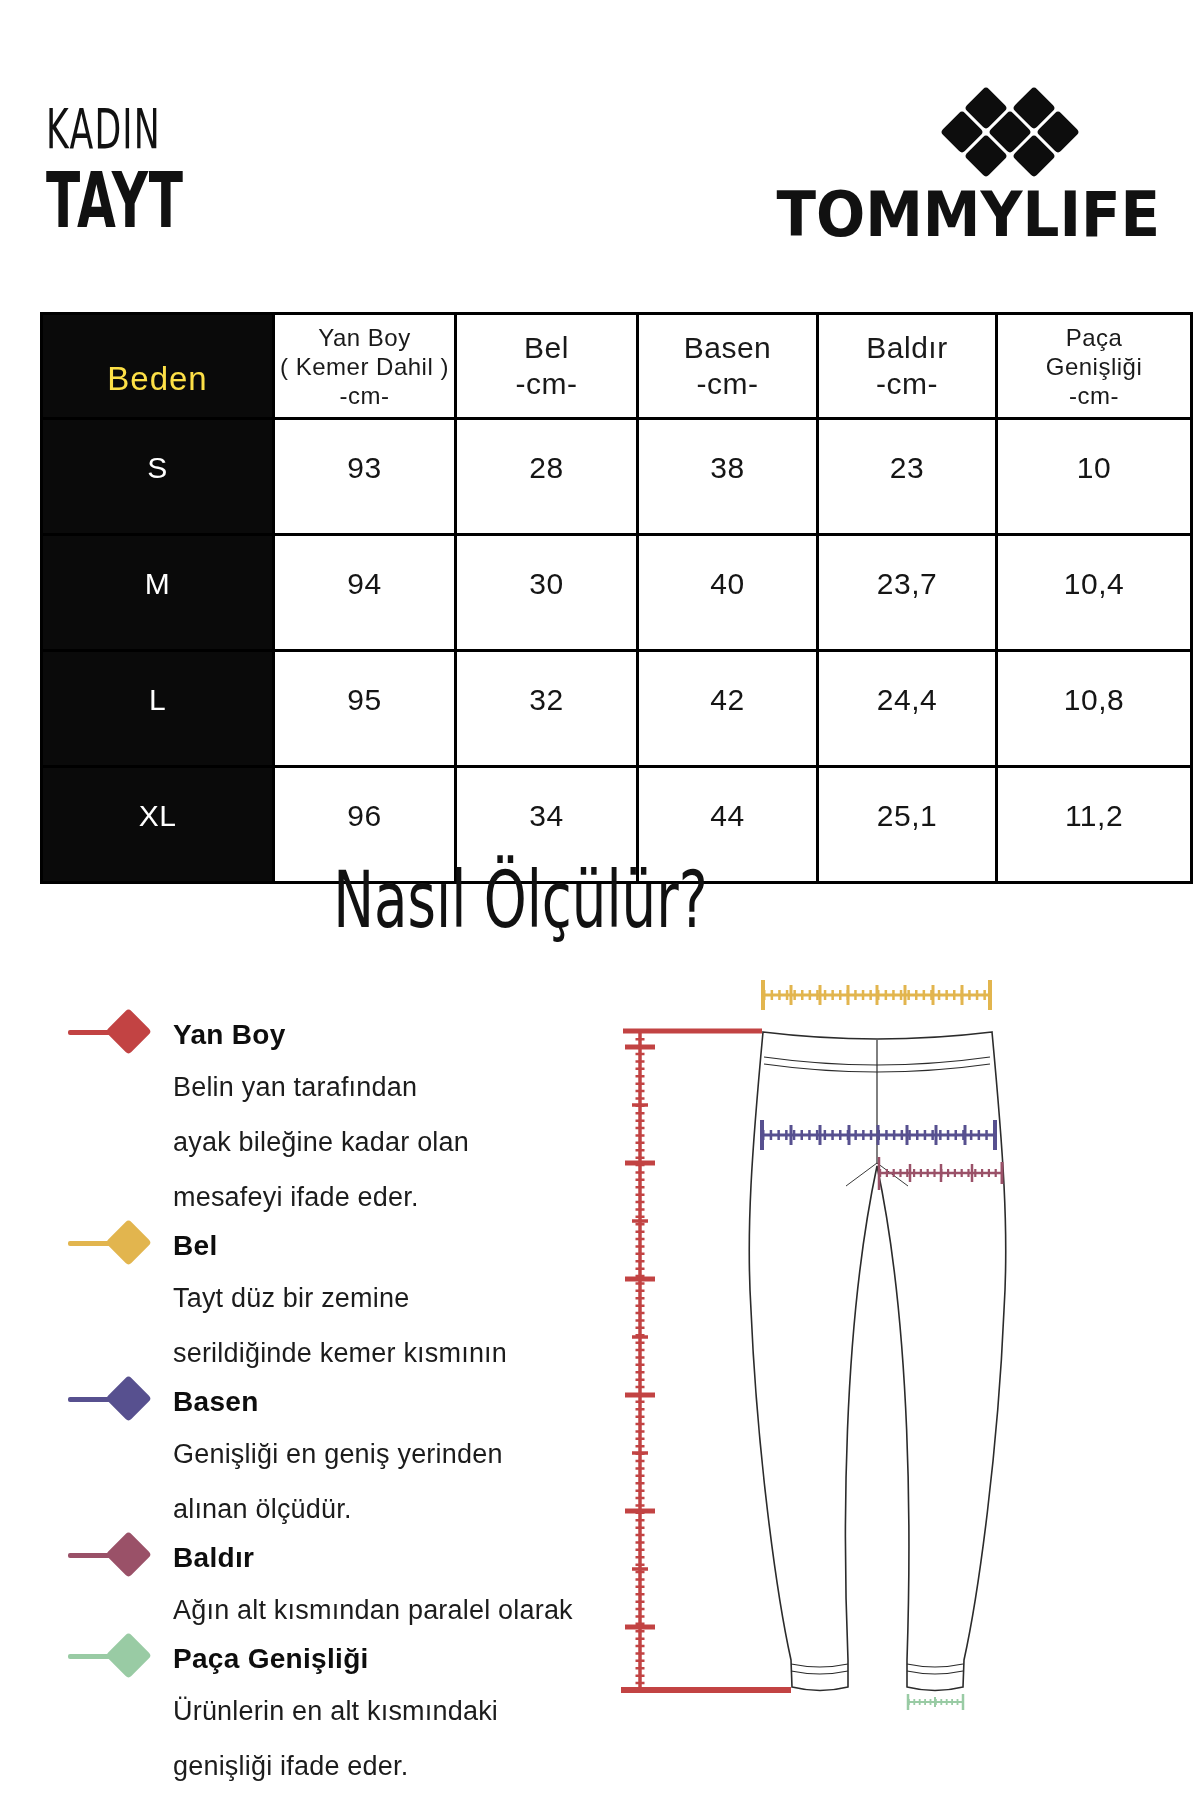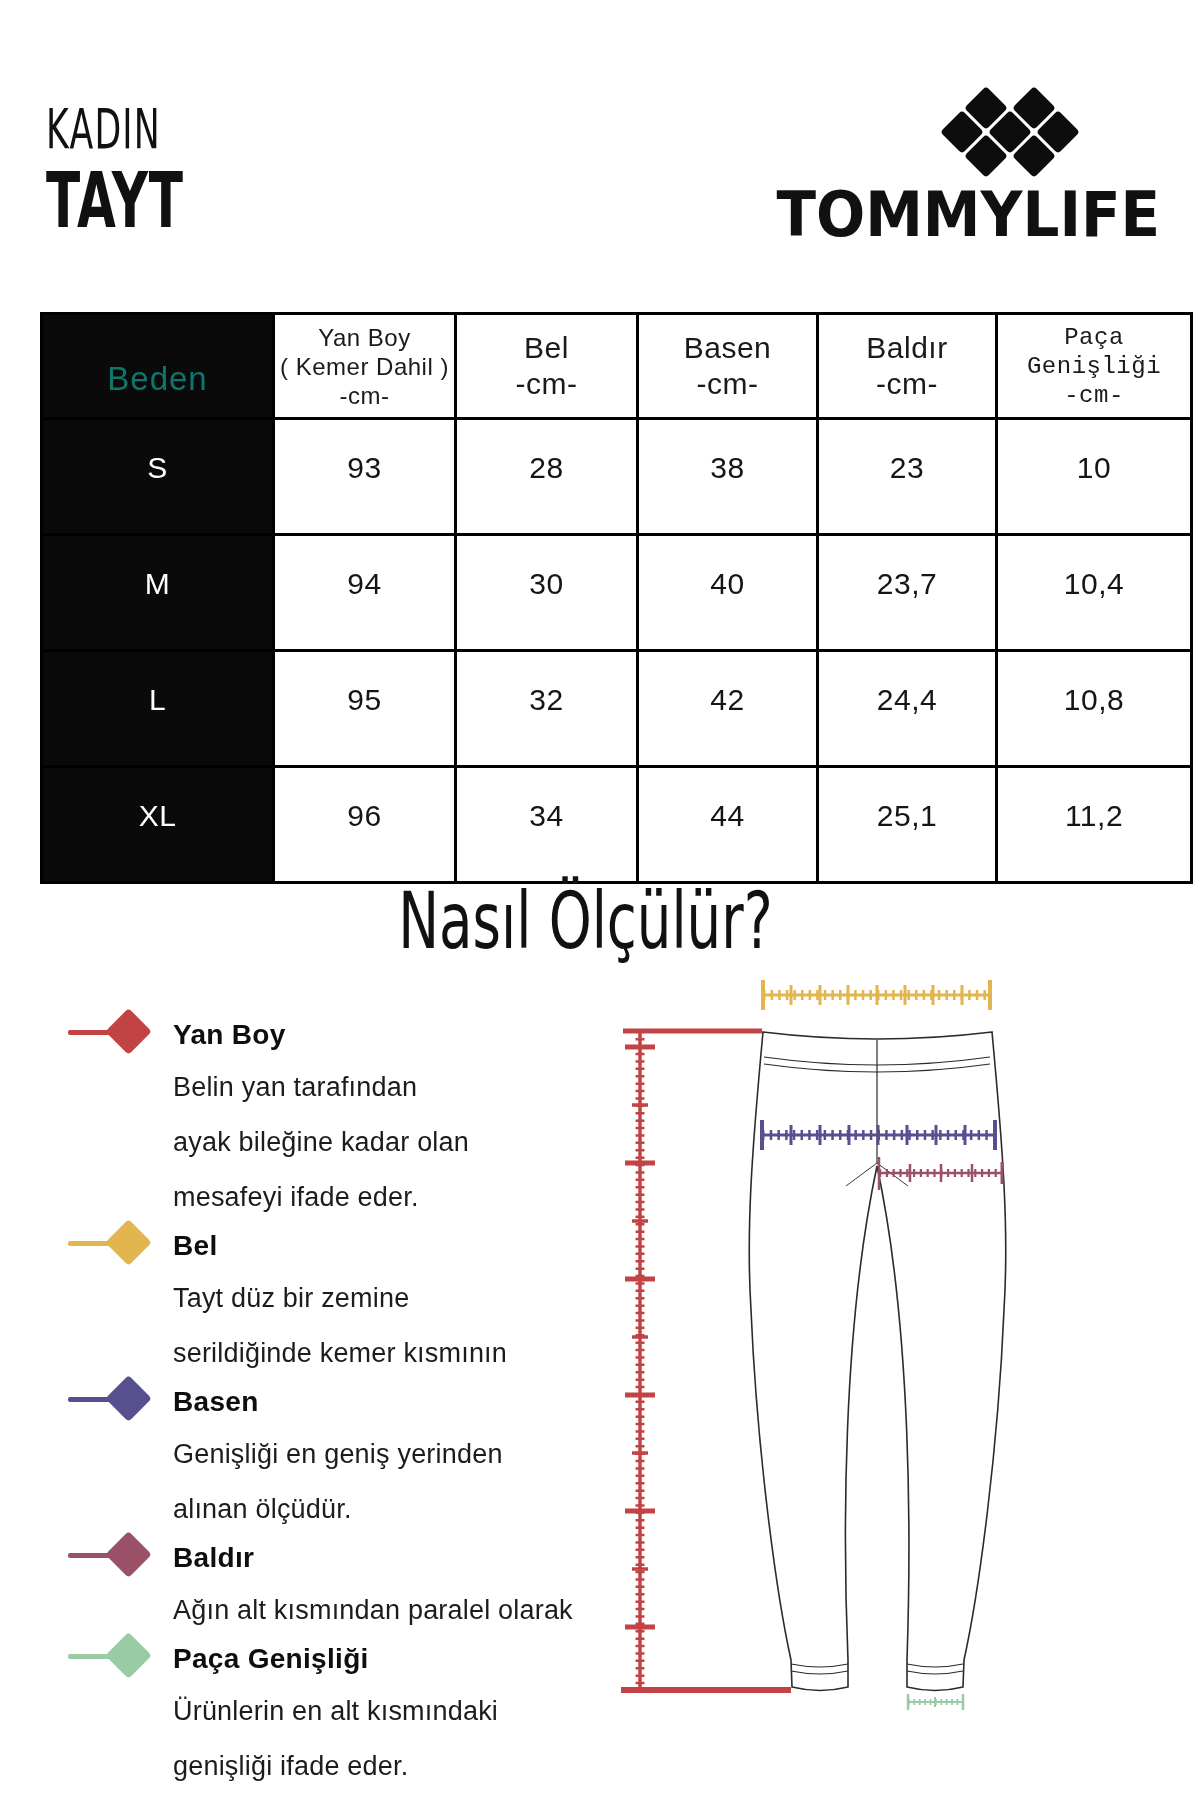--- a/index.html
+++ b/index.html
@@ -30,24 +30,24 @@
   
   .tbl-wrap{position:absolute;left:40px;top:312px;width:1120px;height:476px;}
   table.sizes{border-collapse:collapse;width:1120px;height:476px;table-layout:fixed;}
   table.sizes td{border:3px solid #000;text-align:center;vertical-align:middle;
     font-size:30px;color:#151515;letter-spacing:.5px;}
   table.sizes tr.hdr td{height:100px;}
   table.sizes tr.datarow td{height:94px;padding-bottom:18px;}
   td.dark{background:#0a0a0a;color:#fff !important;border-color:#000;}
   .hdr .h-main{display:block;font-size:30px;line-height:36px;color:#1a1a1a;}
   .hdr .h-small{display:block;font-size:24px;line-height:29px;color:#1a1a1a;}
-  .hdr td.dark .h-beden{display:block;font-size:33px;color:#0f766e;padding-top:26px;letter-spacing:1px;}
+  .hdr td.dark .h-beden{display:block;font-size:33px;color:#fde047;padding-top:26px;letter-spacing:1px;}
   td.size-cell{font-size:33px;color:#fff;letter-spacing:1px;}
   
-  .m-title-wrap{position:absolute;left:253px;top:876px;width:600px;text-align:right;}
+  .m-title-wrap{position:absolute;left:253px;top:855px;width:600px;text-align:left;}
   .m-title{display:inline-block;font-size:78px;font-weight:400;transform:scaleX(.70);
     transform-origin:center;white-space:nowrap;}
   .legend{position:absolute;left:60px;top:1018px;width:540px;}
   .legend-item{position:relative;padding-left:113px;margin-bottom:12px;}
   .mline{position:absolute;left:8px;top:12px;width:62px;height:5px;border-radius:2px;}
   .mdiamond{position:absolute;left:52px;top:-3px;width:33px;height:33px;border-radius:4px;
     transform:rotate(45deg);}
   .lname{font-size:28px;font-weight:700;color:#0e0e0e;line-height:34px;letter-spacing:.3px;}
   .ldesc span{display:block;font-size:27px;line-height:39px;color:#1c1c1c;letter-spacing:.2px;margin-top:16px;}
   
@@ -97,21 +97,21 @@
           <span class="h-main">-cm-</span>
         </td>
         <td style="width:175px;">
           <span class="h-main">Basen</span>
           <span class="h-main">-cm-</span>
         </td>
         <td style="width:174px;">
           <span class="h-main">Baldır</span>
           <span class="h-main">-cm-</span>
         </td>
-        <td style="width:190px;font-family:Liberation Mono, monospace;">
+        <td style="width:190px;">
           <span class="h-small">Paça</span>
           <span class="h-small">Genişliği</span>
           <span class="h-small">-cm-</span>
         </td>
       </tr>
       <tr class="datarow">
         <td class="dark size-cell">S</td>
         <td>93</td>
         <td>28</td>
         <td>38</td>

